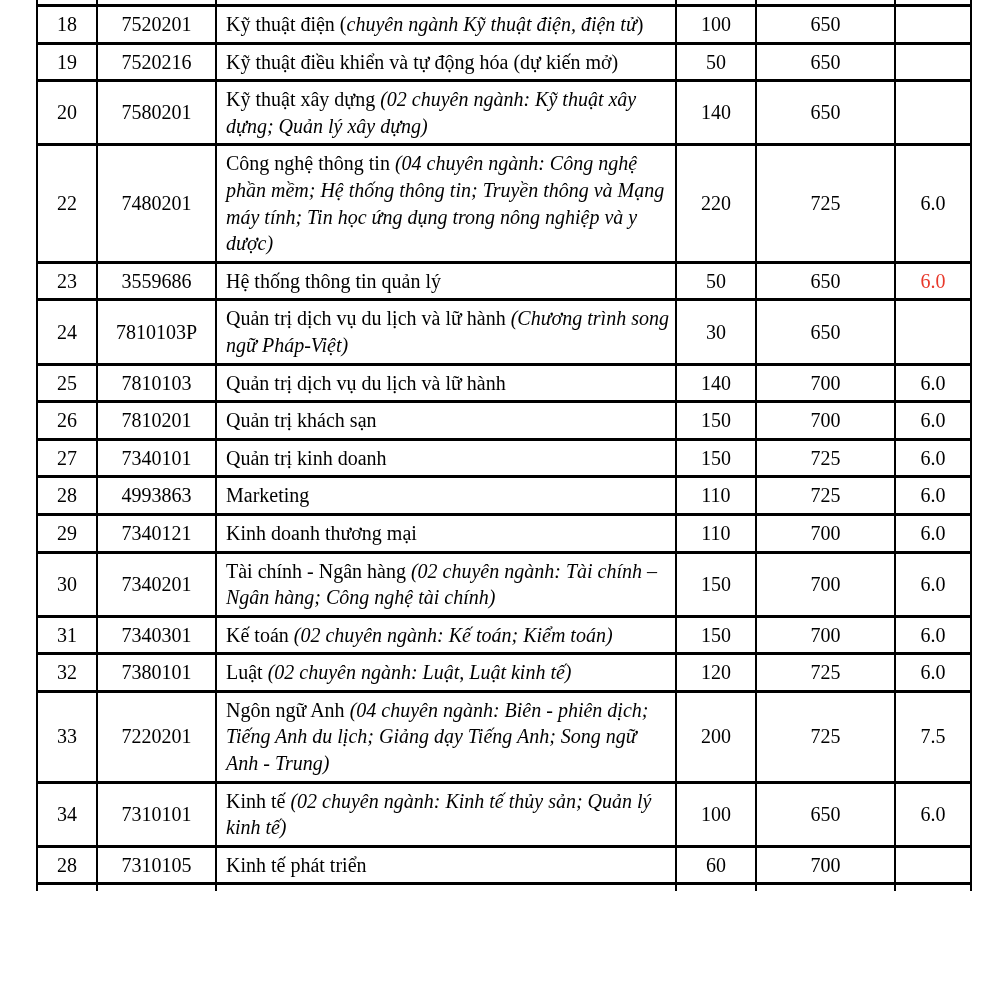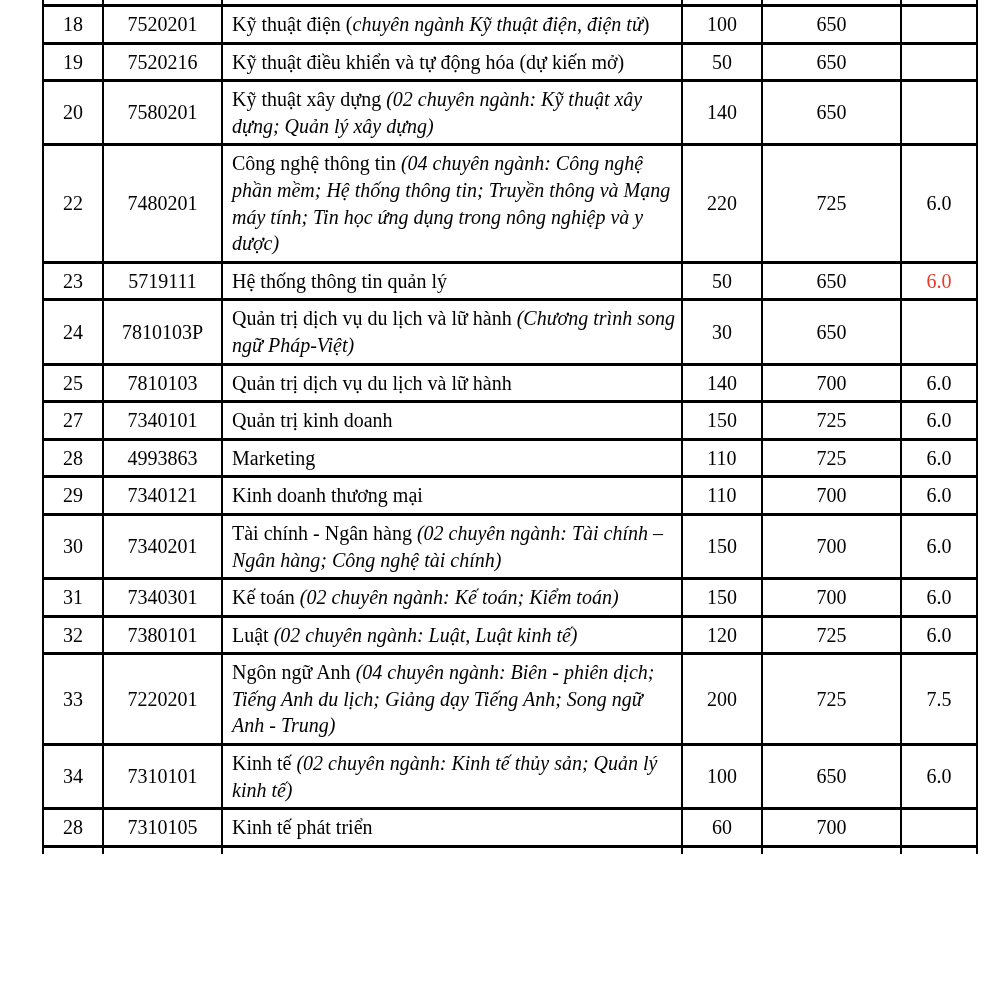--- a/index.html
+++ b/index.html
@@ -9,21 +9,20 @@
   }
   body {
     width: 994px;
     height: 982px;
     overflow: hidden;
     font-family: "Liberation Serif", "DejaVu Serif", serif;
     color: var(--text-color, #000);
   }
   .page {
     padding-left: 36px;
-    margin-left: 6px;
   }
   table.doc-table {
     border-collapse: collapse;
     table-layout: fixed;
     width: 934px;
   }
   col.w-no    { width: 60px;  }
   col.w-code  { width: 119px; }
   col.w-name  { width: 460px; }
   col.w-quota { width: 80px;  }
@@ -109,21 +108,21 @@
         <tr>
           <td class="c-no">22</td>
           <td class="c-code">7480201</td>
           <td class="c-name"><span>Công nghệ thông tin </span><em>(04 chuyên ngành: Công nghệ phần mềm; Hệ thống thông tin; Truyền thông và Mạng máy tính; Tin học ứng dụng trong nông nghiệp và y dược)</em></td>
           <td class="c-quota">220</td>
           <td class="c-score">725</td>
           <td class="c-note">6.0</td>
         </tr>
         <tr>
           <td class="c-no">23</td>
-          <td class="c-code">5719111</td>
+          <td class="c-code">3559686</td>
           <td class="c-name"><span>Hệ thống thông tin quản lý</span></td>
           <td class="c-quota">50</td>
           <td class="c-score">650</td>
           <td class="c-note" style="color: rgb(232, 57, 43);">6.0</td>
         </tr>
         <tr>
           <td class="c-no">24</td>
           <td class="c-code">7810103P</td>
           <td class="c-name"><span>Quản trị dịch vụ du lịch và lữ hành </span><em>(Chương trình song ngữ Pháp-Việt)</em></td>
           <td class="c-quota">30</td>
@@ -132,20 +131,28 @@
         </tr>
         <tr>
           <td class="c-no">25</td>
           <td class="c-code">7810103</td>
           <td class="c-name"><span>Quản trị dịch vụ du lịch và lữ hành</span></td>
           <td class="c-quota">140</td>
           <td class="c-score">700</td>
           <td class="c-note">6.0</td>
         </tr>
         <tr>
+          <td class="c-no">26</td>
+          <td class="c-code">7810201</td>
+          <td class="c-name"><span>Quản trị khách sạn</span></td>
+          <td class="c-quota">150</td>
+          <td class="c-score">700</td>
+          <td class="c-note">6.0</td>
+        </tr>
+        <tr>
           <td class="c-no">27</td>
           <td class="c-code">7340101</td>
           <td class="c-name"><span>Quản trị kinh doanh</span></td>
           <td class="c-quota">150</td>
           <td class="c-score">725</td>
           <td class="c-note">6.0</td>
         </tr>
         <tr>
           <td class="c-no">28</td>
           <td class="c-code">4993863</td>

